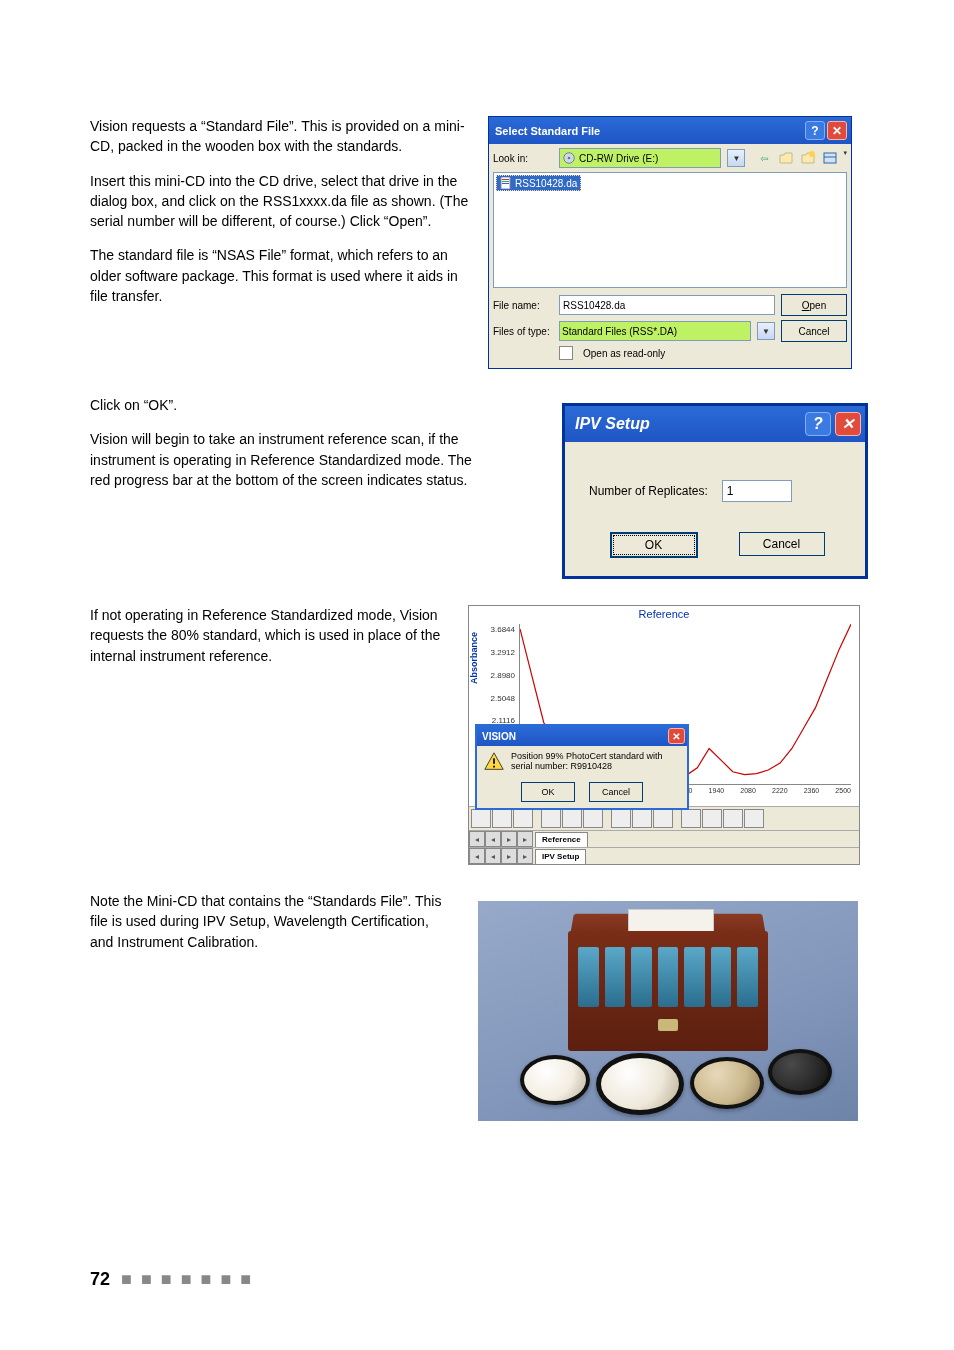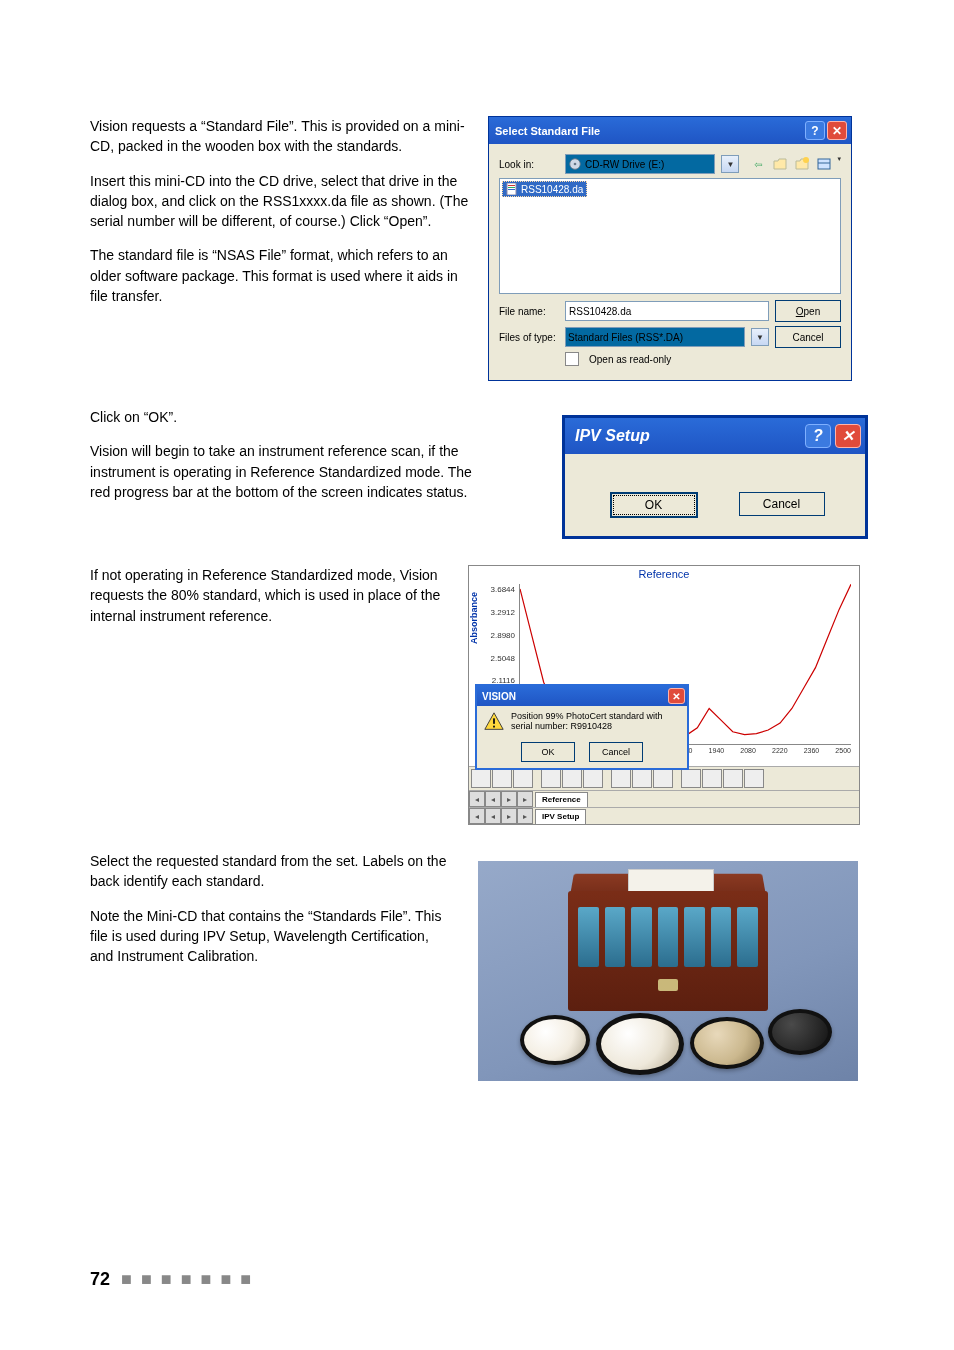--- a/index.html
+++ b/index.html
@@ -11,24 +11,24 @@
   .footer{position:absolute;left:90px;bottom:60px;font-size:18px;font-weight:700;}
   .footer .dots{color:#888;letter-spacing:2px;font-weight:400;margin-left:6px;}
 
   
   .win-dlg{width:362px;border:1px solid #003399;font-family:Tahoma,Verdana,sans-serif;font-size:10px;background:#ece9d8;}
   .win-titlebar{background:linear-gradient(#2a6bd8,#1f55c4);color:#fff;font-weight:700;padding:4px 4px 4px 6px;display:flex;align-items:center;font-size:11px;}
   .win-title{flex:1;}
   .tb-btn{width:18px;height:17px;margin-left:2px;display:flex;align-items:center;justify-content:center;border-radius:3px;font-weight:700;font-size:12px;}
   .tb-help{background:#3b7ae0;border:1px solid #7fb0ff;}
   .tb-close{background:#e04b3b;border:1px solid #ffb3aa;}
-  .win-body{padding:10px;}
+  .win-body{padding:4px;}
   .body-row{display:flex;align-items:center;margin-bottom:4px;gap:6px;}
   .lbl{width:60px;text-align:left;}
-  .dd{flex:1;height:18px;border:1px solid #7f9db9;background:#0369a1;display:flex;align-items:center;padding:0 2px;}
+  .dd{flex:1;height:18px;border:1px solid #7f9db9;background:#bef264;display:flex;align-items:center;padding:0 2px;}
   .dd-ico{width:14px;height:14px;margin-right:3px;}
   .dd-arrow{width:16px;height:16px;border:1px solid #7f9db9;background:linear-gradient(#e8f0fb,#c7d8f3);display:flex;align-items:center;justify-content:center;font-size:8px;color:#333;}
   .tool-icons{display:flex;gap:4px;margin-left:4px;}
   .tico{width:18px;height:18px;display:flex;align-items:center;justify-content:center;color:#4a6;}
   .file-list{height:110px;border:1px solid #7f9db9;background:#fff;margin:4px 0 6px 0;padding:2px;}
   .file-item{display:inline-flex;align-items:center;background:#316ac5;color:#fff;padding:1px 3px;gap:3px;border:1px dotted #ffdca8;}
   .txt-in{flex:1;height:18px;border:1px solid #7f9db9;background:#fff;padding:0 3px;display:flex;align-items:center;}
   .btn{width:64px;height:20px;border:1px solid #003c74;background:#ece9d8;display:flex;align-items:center;justify-content:center;}
   .chk{width:12px;height:12px;border:1px solid #888;background:#fff;margin-right:4px;}
   .und{text-decoration:underline;}
@@ -177,20 +177,26 @@
       <p>Vision will begin to take an instrument reference scan, if the instrument is operating in Reference Standardized mode. The red progress bar at the bottom of the screen indicates status.</p>
     </div>
     <div class="col-img">
       <div class="ipv-dlg">
         <div class="ipv-titlebar">
           <span class="win-title">IPV Setup</span>
           <span class="ipv-big-btn tb-help" style="font-size:16px">?</span>
           <span class="ipv-big-btn tb-close" style="font-size:15px">✕</span>
         </div>
         <div class="ipv-body">
+          <div class="ipv-field">
+            <span>Number of Replicates:</span>
+            <div class="ipv-input">
+                <span>1</span>
+              </div>
+          </div>
           <div class="ipv-btnrow">
             <div class="ipv-btn def">
                 <span>OK</span>
               </div>
             <div class="ipv-btn">
                 <span>Cancel</span>
               </div>
           </div>
         </div>
       </div>
@@ -299,21 +305,20 @@
           <div class="tab">
               <span>IPV Setup</span>
             </div>
         </div>
       </div>
     </div>
   </div>
 
   <div class="row">
     <div class="col-text" style="max-width:360px">
-      <p>Select the requested standard from the set. Labels on the back identify each standard.</p>
       <p>Note the Mini-CD that contains the “Standards File”. This file is used during IPV Setup, Wavelength Certification, and Instrument Calibration.</p>
     </div>
     <div class="col-img">
       <div class="photo">
         <div class="wood-lid"></div>
         <div class="paper"></div>
         <div class="wood-box"></div>
         <div class="cells">
             <div class="cell"></div>
             <div class="cell"></div>

